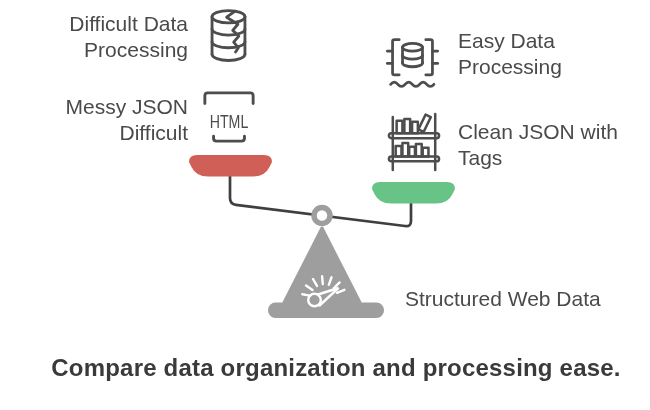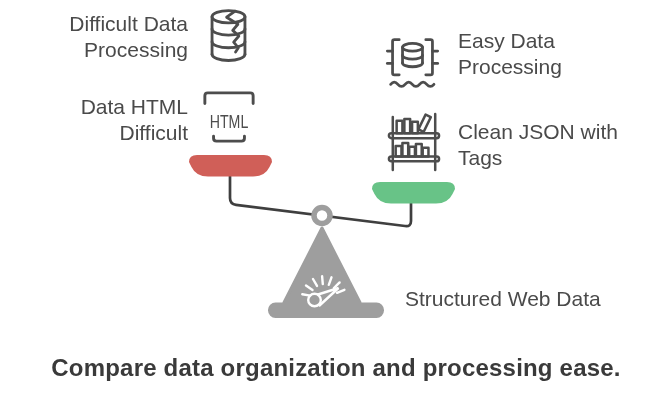--- a/index.html
+++ b/index.html
@@ -60,21 +60,21 @@
       <path d="M7.5 8 V48"></path>
       <path d="M42.5 8 V48"></path>
       <path d="M7.5 48 A17.5 6.5 0 0 0 42.5 48"></path>
       <path d="M7.5 21 A17.5 6.5 0 0 0 42.5 21"></path>
       <path d="M7.5 34.5 A17.5 6.5 0 0 0 42.5 34.5"></path>
       <path d="M32 2 L23 8.5 L35 16 L29.5 22.5 L36 28.5 L30.5 35 L35.5 41 L32.5 45.5"></path>
     </g>
   </svg>
 
   <div class="lbl right-align" style="left:20px;top:94px;width:168px;">
-    <div>Data HTML</div>
+    <div>Messy JSON</div>
     <div>Difficult</div>
   </div>
 
   <svg class="icon" style="left:201px;top:89px;" width="56" height="56" viewBox="0 0 58 58">
     <g stroke-width="3" stroke="#4d4d4d">
       <path d="M4 15 V7 Q4 4 7 4 H51 Q54 4 54 7 V15"></path>
       <path d="M13 49 V51 Q13 54 16 54 H42 Q45 54 45 51 V49"></path>
       <text x="29" y="40" text-anchor="middle" font-size="19" textLength="40" lengthAdjust="spacingAndGlyphs">HTML</text>
     </g>
   </svg>

